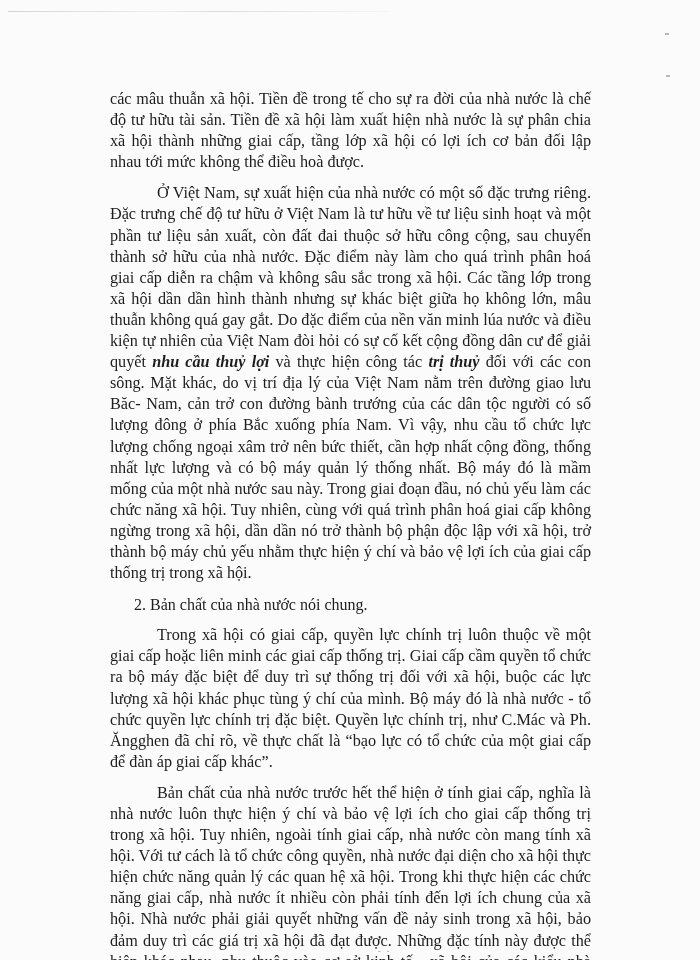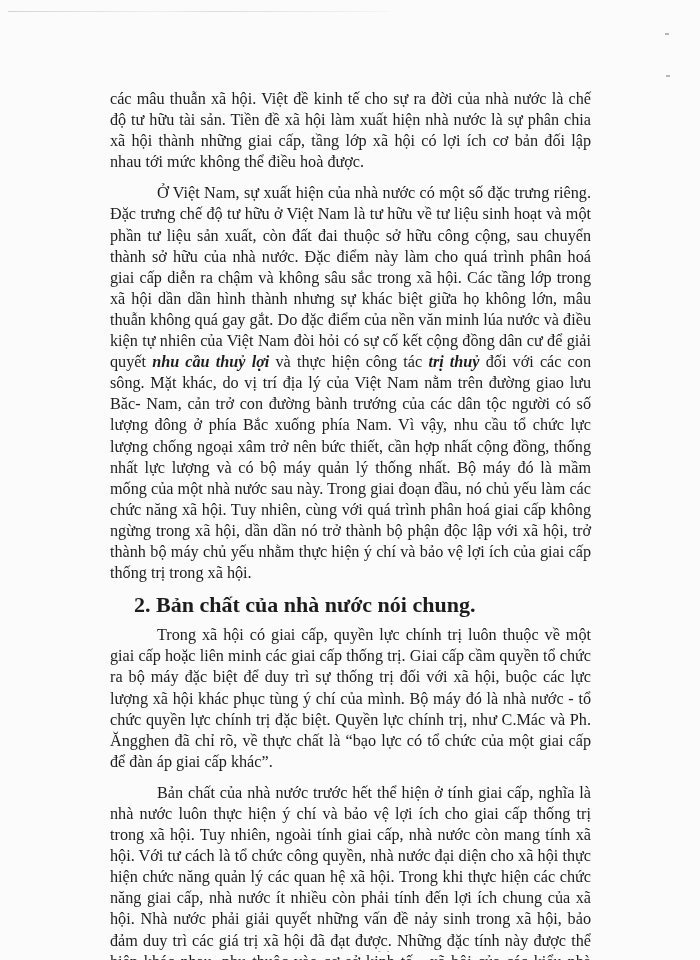--- a/index.html
+++ b/index.html
@@ -42,22 +42,22 @@
       margin: 0 0 10px 0;
       text-align: justify;
       text-align-last: left;
     }
     .para.indent {
       text-indent: 47px;
     }
     .heading {
       margin: 0 0 10px 0;
       padding-left: 24px;
-      font-weight: bold;
-      font-size: 22px;
+      font-weight: normal;
+      font-size: 16px;
     }
     .bi {
       font-weight: bold;
       font-style: italic;
       margin-top: 28px;
     }
     .page-number {
       position: absolute;
       left: 378px;
       top: 947px;
@@ -69,21 +69,21 @@
   </style>
 </head>
 <body>
 
 <div class="scan-line"></div>
 <div class="scan-mark" style="left:665px;top:33px;"></div>
 <div class="scan-mark" style="left:666px;top:75px;"></div>
 
 <div class="page">
   <div id="section-1">
-      <p class="para"><span>các mâu thuẫn xã hội. Việt đề kinh tế cho sự ra đời của nhà nước là chế độ tư hữu tài sản. Tiền đề xã hội làm xuất hiện nhà nước là sự phân chia xã hội thành những giai cấp, tầng lớp xã hội có lợi ích cơ bản đối lập nhau tới mức không thể điều hoà được.</span></p>
+      <p class="para"><span>các mâu thuẫn xã hội. Tiền đề trong tế cho sự ra đời của nhà nước là chế độ tư hữu tài sản. Tiền đề xã hội làm xuất hiện nhà nước là sự phân chia xã hội thành những giai cấp, tầng lớp xã hội có lợi ích cơ bản đối lập nhau tới mức không thể điều hoà được.</span></p>
       <p class="para indent"><span>Ở Việt Nam, sự xuất hiện của nhà nước có một số đặc trưng riêng. Đặc trưng chế độ tư hữu ở Việt Nam là tư hữu về tư liệu sinh hoạt và một phần tư liệu sản xuất, còn đất đai thuộc sở hữu công cộng, sau chuyển thành sở hữu của nhà nước. Đặc điểm này làm cho quá trình phân hoá giai cấp diễn ra chậm và không sâu sắc trong xã hội. Các tầng lớp trong xã hội dần dần hình thành nhưng sự khác biệt giữa họ không lớn, mâu thuẫn không quá gay gắt. Do đặc điểm của nền văn minh lúa nước và điều kiện tự nhiên của Việt Nam đòi hỏi có sự cố kết cộng đồng dân cư để giải quyết </span><span class="bi">nhu cầu thuỷ lợi</span><span> và thực hiện công tác </span><span class="bi">trị thuỷ</span><span> đối với các con sông. Mặt khác, do vị trí địa lý của Việt Nam nằm trên đường giao lưu Băc- Nam, cản trở con đường bành trướng của các dân tộc người có số lượng đông ở phía Bắc xuống phía Nam. Vì vậy, nhu cầu tổ chức lực lượng chống ngoại xâm trở nên bức thiết, cần hợp nhất cộng đồng, thống nhất lực lượng và có bộ máy quản lý thống nhất. Bộ máy đó là mầm mống của một nhà nước sau này. Trong giai đoạn đầu, nó chủ yếu làm các chức năng xã hội. Tuy nhiên, cùng với quá trình phân hoá giai cấp không ngừng trong xã hội, dần dần nó trở thành bộ phận độc lập với xã hội, trở thành bộ máy chủ yếu nhằm thực hiện ý chí và bảo vệ lợi ích của giai cấp thống trị trong xã hội.</span></p>
     </div>
 
   <div class="heading">2. Bản chất  của nhà nước nói chung.</div>
 
   <div id="section-2">
       <p class="para indent"><span>Trong xã hội có giai cấp, quyền lực chính trị luôn thuộc về một giai cấp hoặc liên minh các giai cấp thống trị. Giai cấp cầm quyền tổ chức ra bộ máy đặc biệt để duy trì sự thống trị đối với xã hội, buộc các lực lượng xã hội khác phục tùng ý chí của mình. Bộ máy đó là nhà nước - tổ chức quyền lực chính trị đặc biệt. Quyền lực chính trị, như C.Mác và Ph. Ăngghen đã chỉ rõ, về thực chất là “bạo lực có tổ chức của một giai cấp để đàn áp giai cấp khác”.</span></p>
       <p class="para indent"><span>Bản chất của nhà nước trước hết thể hiện ở tính giai cấp, nghĩa là nhà nước luôn thực hiện ý chí và bảo vệ lợi ích cho giai cấp thống trị trong xã hội. Tuy nhiên, ngoài tính giai cấp, nhà nước còn mang tính xã hội. Với tư cách là tổ chức công quyền, nhà nước đại diện cho xã hội thực hiện chức năng quản lý các quan hệ xã hội. Trong khi thực hiện các chức năng giai cấp, nhà nước ít nhiều còn phải tính đến lợi ích chung của xã hội. Nhà nước phải giải quyết những vấn đề nảy sinh trong xã hội, bảo đảm duy trì các giá trị xã hội đã đạt được. Những đặc tính này được thể hiện khác nhau, phụ thuộc vào cơ sở kinh tế - xã hội của các kiểu nhà nước.</span></p>
     </div>
 

